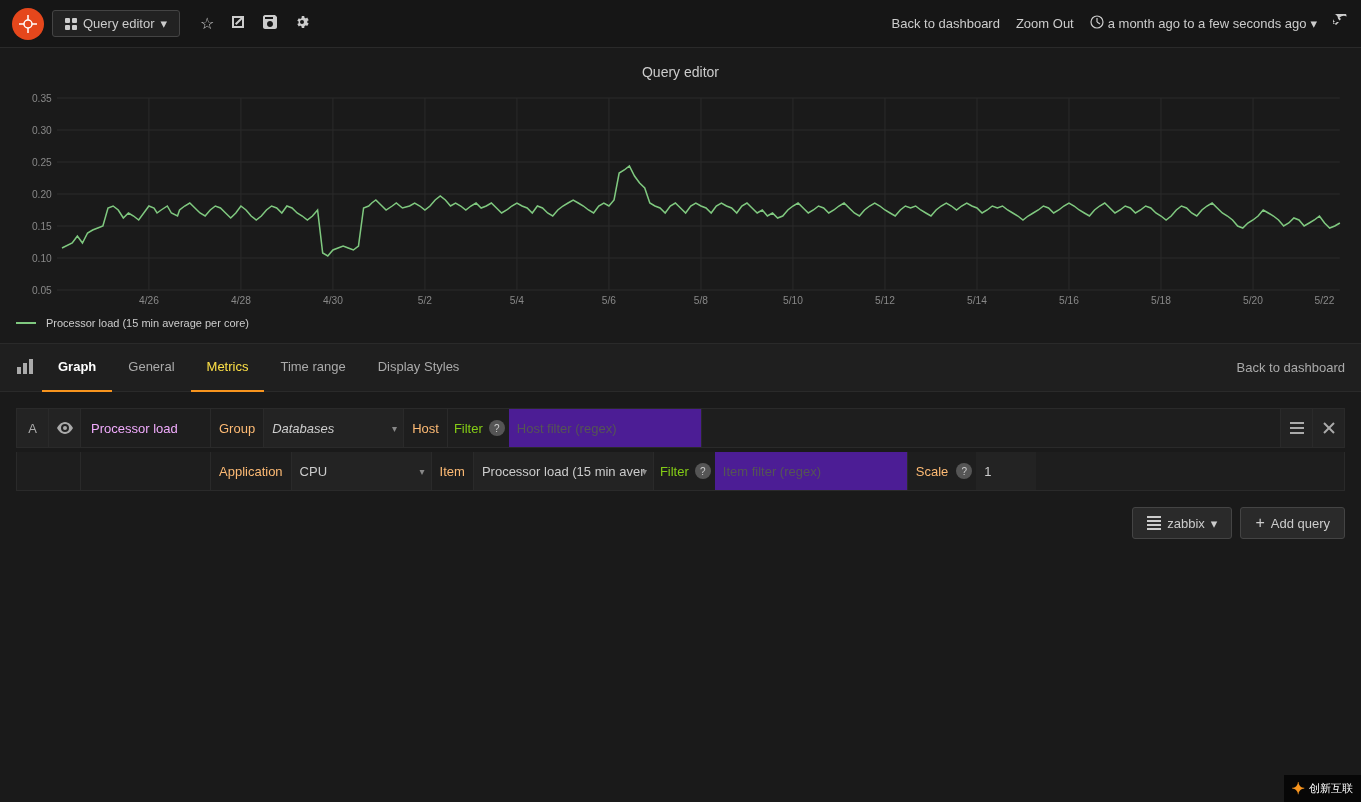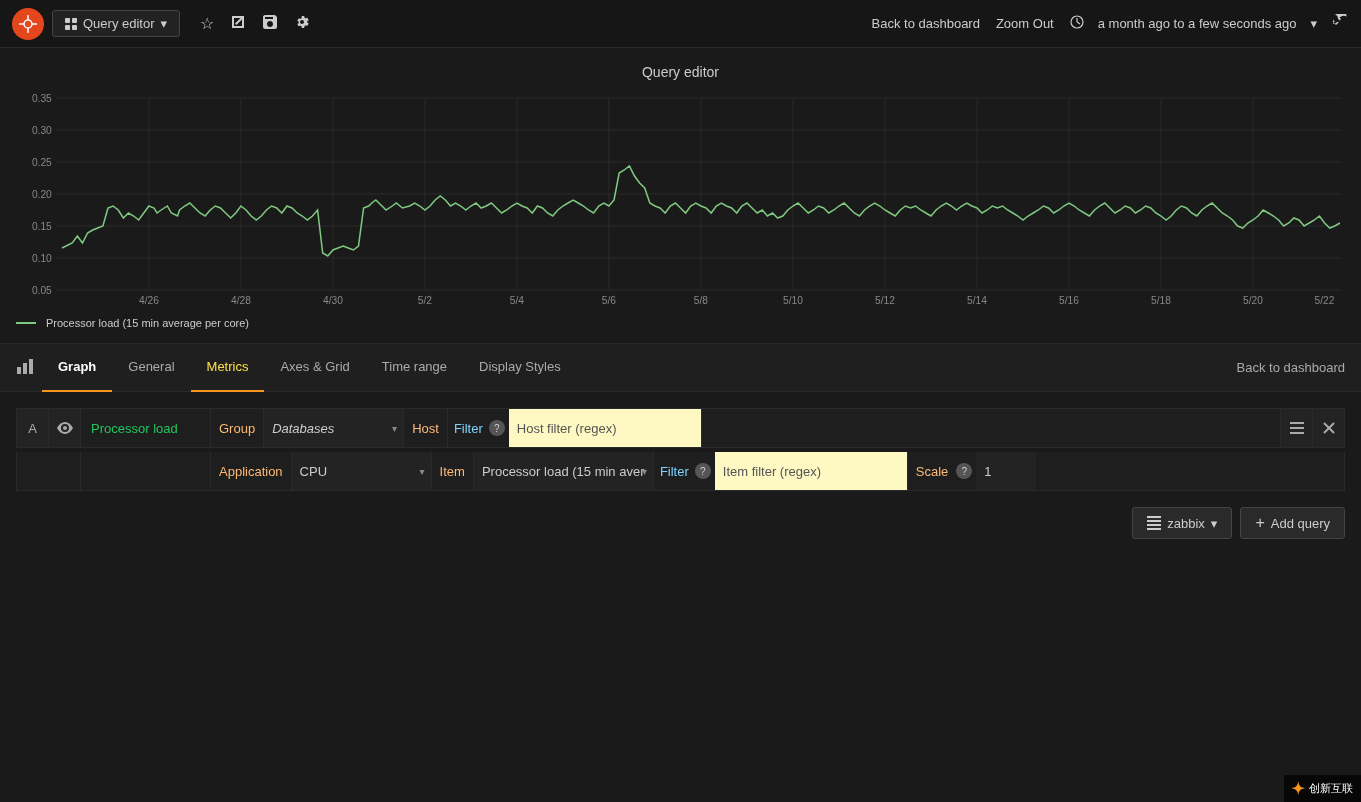--- a/index.html
+++ b/index.html
@@ -81,21 +81,21 @@
     .topnav-right button {
       background: transparent;
       border: none;
       color: #cccccc;
       cursor: pointer;
       font-size: 13px;
     }
     .time-range-btn {
       display: flex;
       align-items: center;
-      gap: 14px;
+      gap: 4px;
       color: #cccccc;
       cursor: pointer;
     }
     .refresh-btn {
       color: #cccccc;
       cursor: pointer;
       font-size: 16px;
     }
 
     
@@ -206,21 +206,21 @@
       align-items: center;
       justify-content: center;
       background: #232323;
       color: #aaa;
       border-right: 1px solid #2a2a2a;
       cursor: pointer;
     }
     .row-label {
       width: 130px;
       padding: 0 10px;
-      color: #22c55e;
+      color: #f0abfc;
       border-right: 1px solid #2a2a2a;
       height: 38px;
       display: flex;
       align-items: center;
     }
     .field-group {
       display: flex;
       align-items: center;
       border-right: 1px solid #2a2a2a;
       height: 38px;
@@ -257,37 +257,37 @@
       font-size: 10px;
     }
     .filter-field {
       display: flex;
       align-items: center;
       height: 38px;
       border-right: 1px solid #2a2a2a;
     }
     .filter-label {
       padding: 0 6px;
-      color: #7dd3fc;
+      color: #84cc16;
     }
     .filter-help {
       width: 16px;
       height: 16px;
       border-radius: 50%;
       background: #555;
       color: #ccc;
       font-size: 10px;
       display: flex;
       align-items: center;
       justify-content: center;
       margin-right: 4px;
       cursor: pointer;
     }
     .filter-input {
-      background: #fef9c3;
+      background: #4c1d95;
       border: none;
       color: #888;
       padding: 0 8px;
       height: 38px;
       font-size: 13px;
       min-width: 180px;
     }
     .filter-input::placeholder {
       color: #555;
     }
@@ -518,23 +518,20 @@
     <div class="tab-item graph-tab active">
       <span>Graph</span>
     </div>
     <div class="tab-item">
       <span>General</span>
     </div>
     <div class="tab-item" style="border-bottom: 2px solid #f7941e; color: #fde047;">
       <span>Metrics</span>
     </div>
     <div class="tab-item">
-      <span>Axes &amp; Grid</span>
-    </div>
-    <div class="tab-item">
       <span>Time range</span>
     </div>
     <div class="tab-item">
       <span>Display Styles</span>
     </div>
   </div>
   <span class="back-dashboard-link">Back to dashboard</span>
 </div>
 
 <div class="query-panel">

